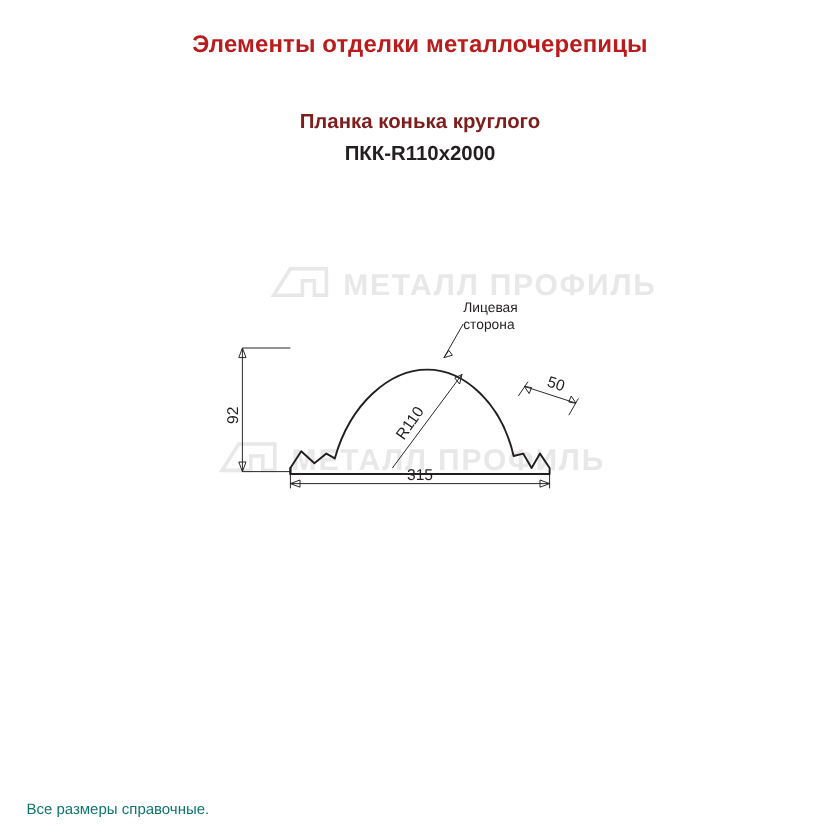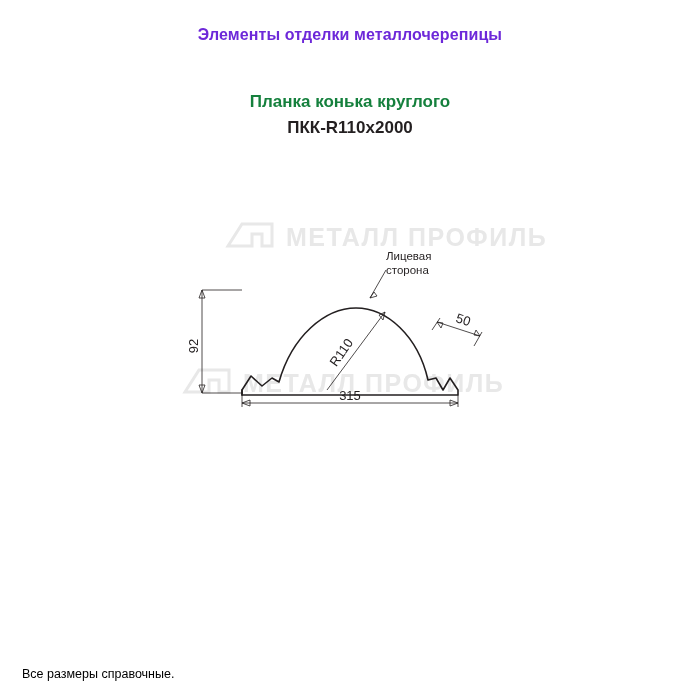--- a/index.html
+++ b/index.html
@@ -18,34 +18,34 @@
   .page {
     position: absolute;
     inset: 0;
   }
   .title {
     position: absolute;
     top: 26px;
     left: 0;
     width: 700px;
     text-align: center;
-    font-size: 16px;
+    font-size: 20px;
     font-weight: bold;
     letter-spacing: 0.1px;
-    color: #6d28d9;
+    color: #b91c1c;
   }
   .subtitle {
     position: absolute;
     top: 92px;
     left: 0;
     width: 700px;
     text-align: center;
     font-size: 17px;
     font-weight: bold;
-    color: #15803d;
+    color: #7f1d1d;
   }
   .code {
     position: absolute;
     top: 118px;
     left: 0;
     width: 700px;
     text-align: center;
     font-size: 17px;
     font-weight: bold;
     color: #231f20;
@@ -57,21 +57,21 @@
     width: 700px;
     height: 400px;
   }
   .footer {
     position: absolute;
     left: 22px;
     bottom: 16px;
     width: 660px;
     font-size: 12.5px;
     line-height: 19px;
-    color: #000000;
+    color: #0f766e;
   }
   .footer div {
     white-space: nowrap;
   }
   svg { display: block; }
   .wm-text {
     font-family: "Liberation Sans", sans-serif;
     font-size: 25px;
     font-weight: bold;
     fill: #e8e8e8;

